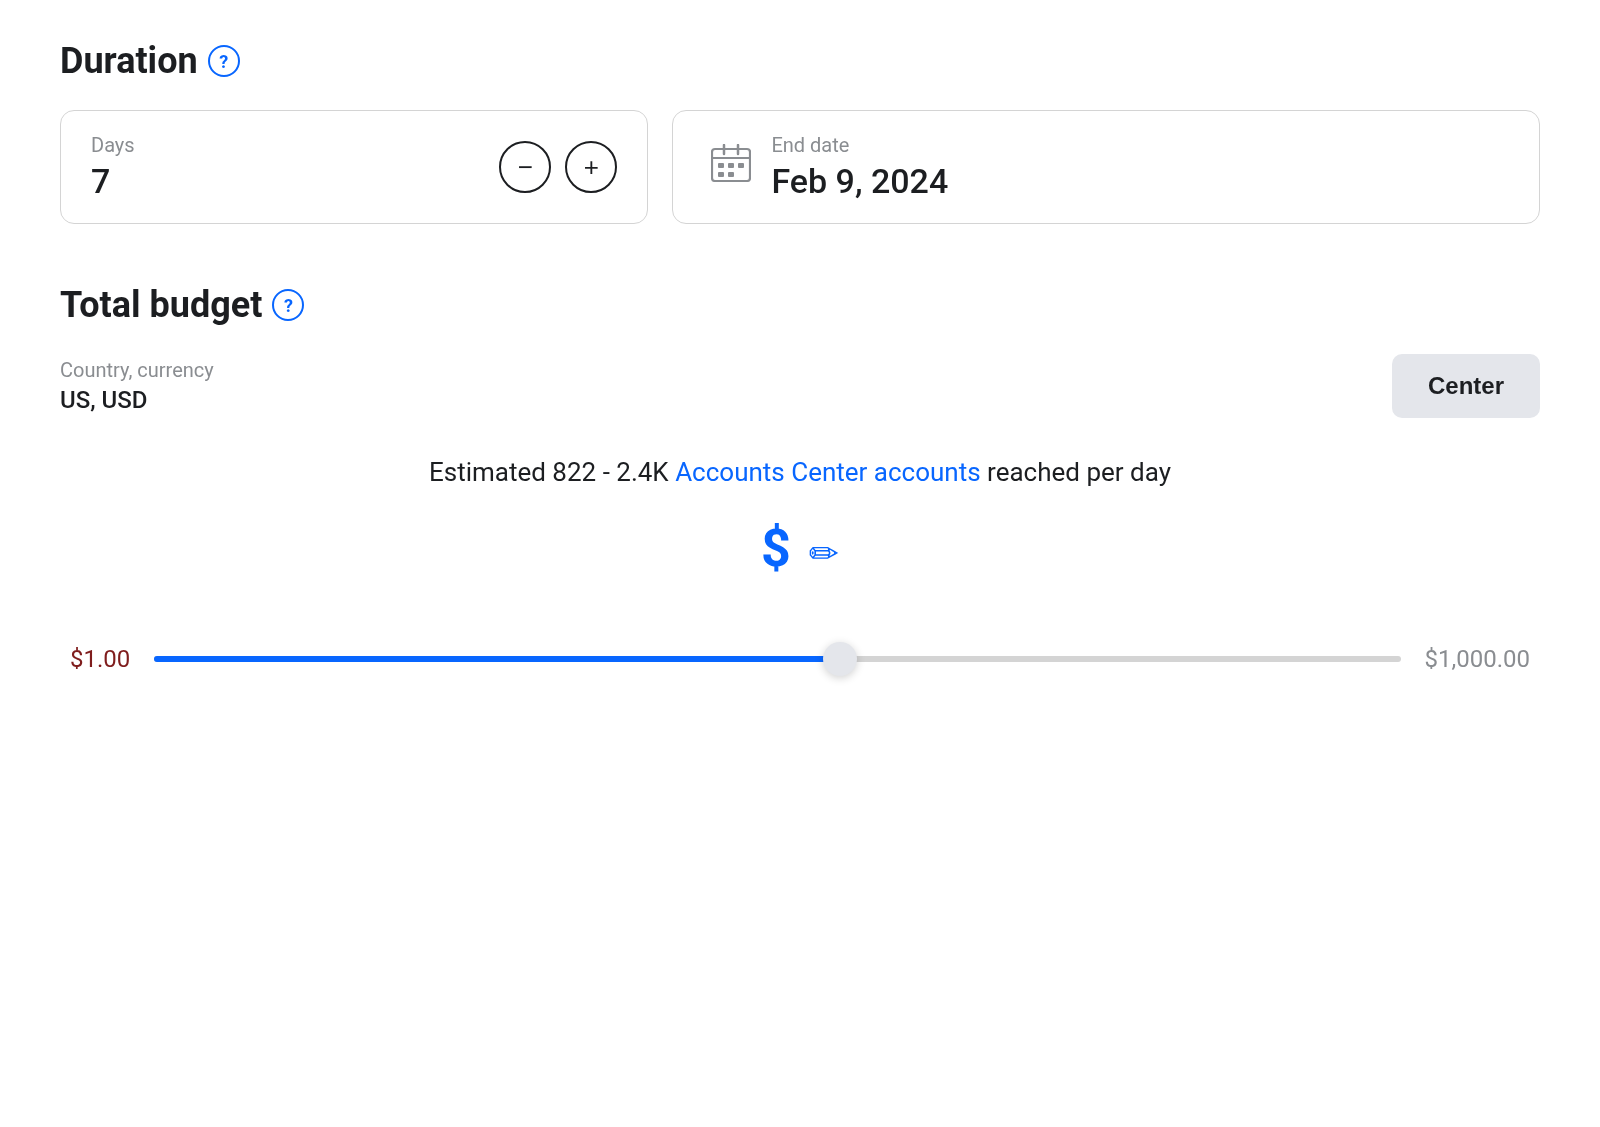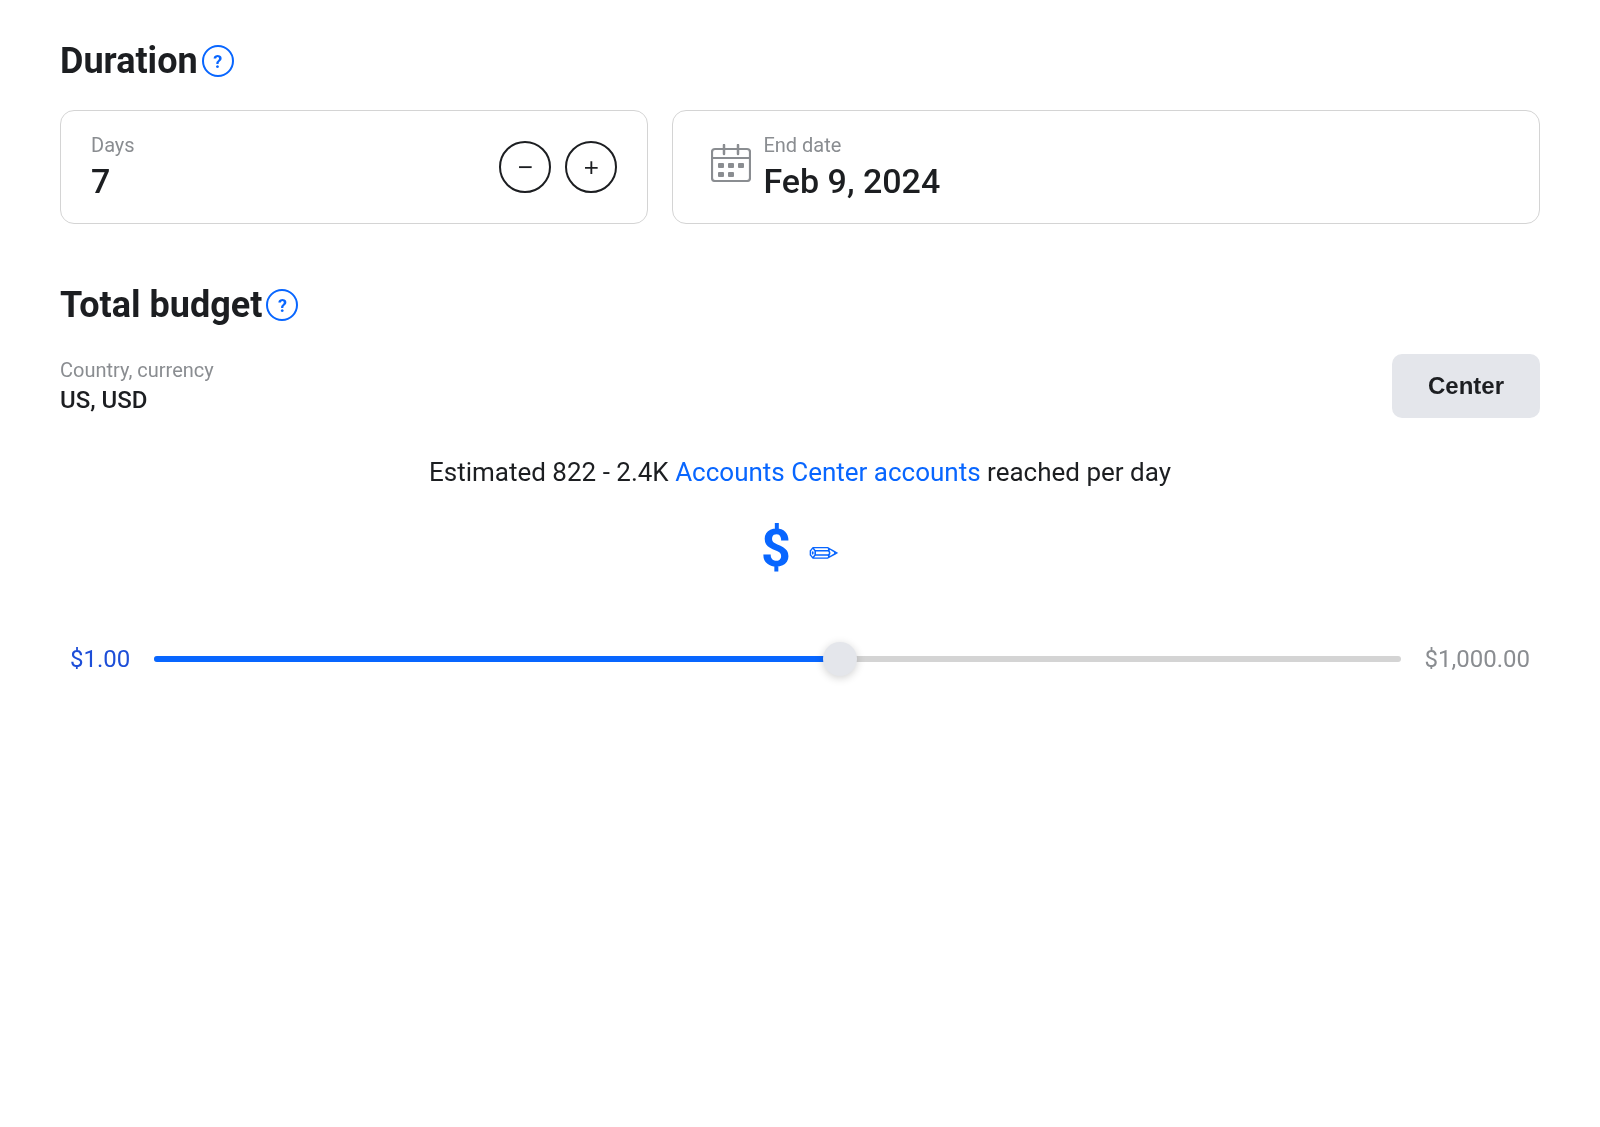--- a/index.html
+++ b/index.html
@@ -13,21 +13,21 @@
       background: #ffffff;
       width: 1600px;
       min-height: 1127px;
       padding: 40px 60px;
       color: #1c1e21;
     }
 
     .section-title-row {
       display: flex;
       align-items: center;
-      gap: 4px;
+      gap: 10px;
       margin-bottom: 28px;
     }
 
     .section-title {
       font-size: 36px;
       font-weight: 700;
       color: #1c1e21;
     }
 
     .help-icon {
@@ -99,21 +99,21 @@
       color: #1c1e21;
     }
 
     .end-date-box {
       flex: 1.5;
       border: 1.5px solid #d4d4d4;
       border-radius: 14px;
       padding: 22px 38px;
       display: flex;
       align-items: center;
-      gap: 12px;
+      gap: 20px;
       background: #fff;
     }
 
     .calendar-icon {
       font-size: 32px;
       color: #8a8d91;
     }
 
     .end-date-content {
       display: flex;
@@ -263,21 +263,21 @@
     }
 
     .slider-container-row {
       display: flex;
       align-items: center;
       gap: 24px;
     }
 
     .slider-min-label {
       font-size: 24px;
-      color: #1d4ed8;
+      color: #7f1d1d;
       white-space: nowrap;
       text-align: right;
     }
 
     .slider-max-label {
       font-size: 24px;
       color: #8a8d91;
       white-space: nowrap;
     }
   </style>

